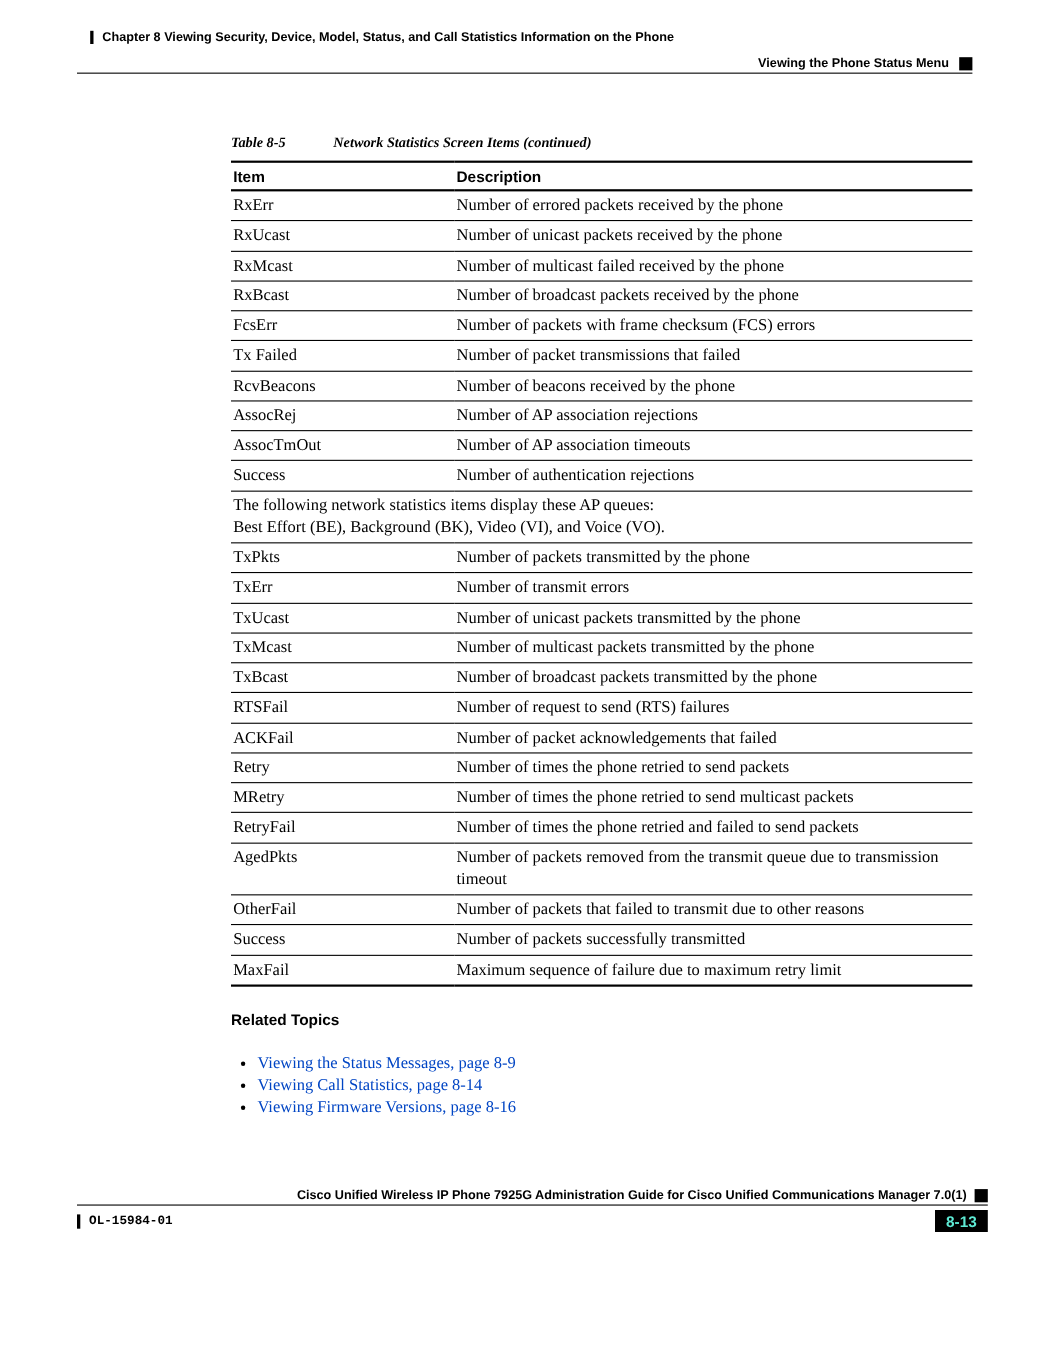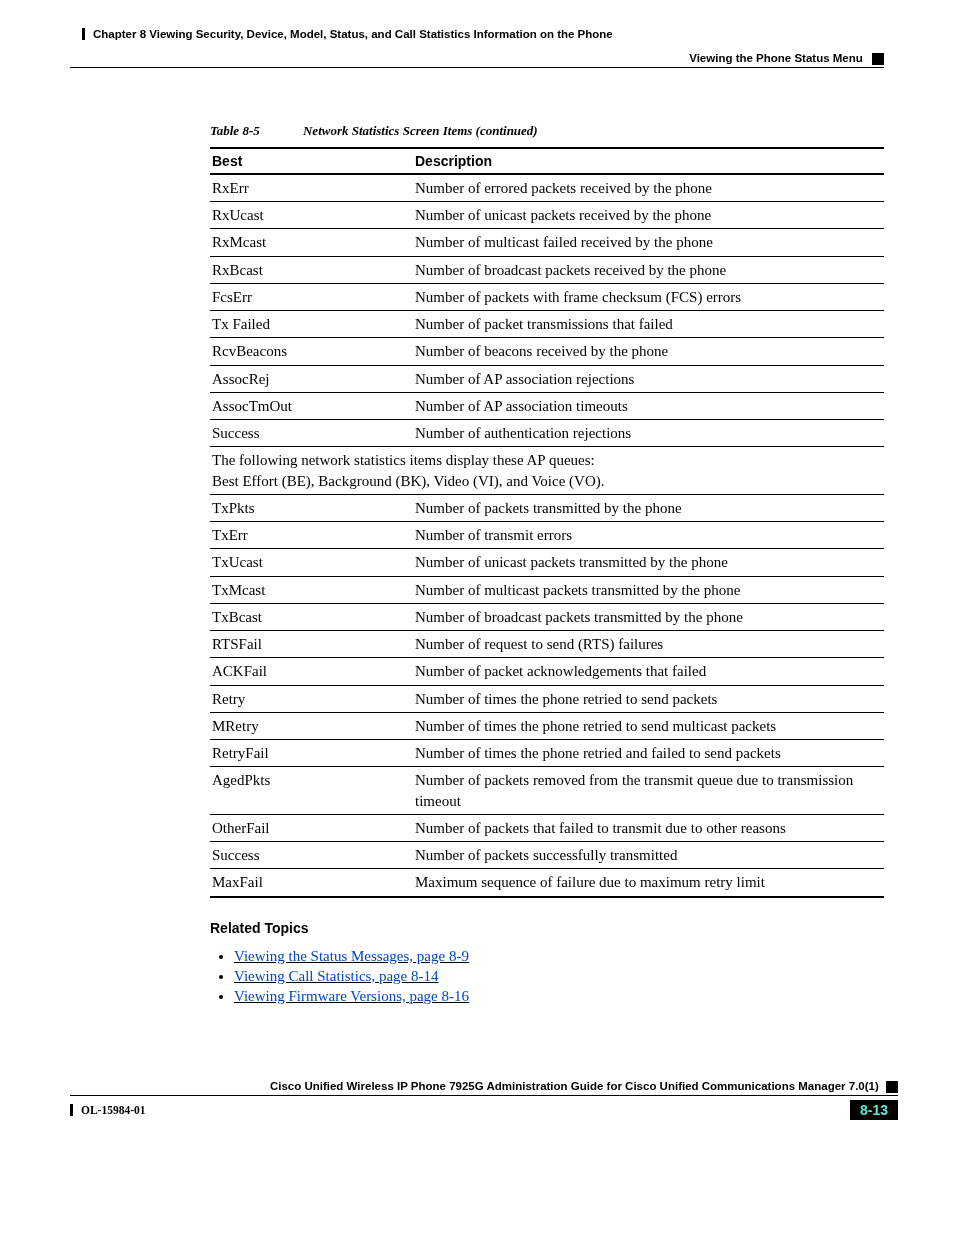--- a/index.html
+++ b/index.html
@@ -77,24 +77,23 @@
   table.stats tr.last td { border-bottom: 2px solid #000; }
   table.stats td.item { width: 195px; }
   table.stats td.span { }
   .related {
     margin-top: 22px;
     font-family: Arial, Helvetica, sans-serif;
     font-weight: bold;
     font-size: 14px;
   }
   ul.links {
-    margin: 12px 0 0 6px;
+    margin: 24px 0 0 6px;
     padding-left: 18px;
     font-size: 15px;
-    text-decoration: underline;
   }
   ul.links li { margin: 3px 0; }
   ul.links a { color: #0045c4; text-decoration: none; }
   .footer {
     position: absolute;
     bottom: 30px;
     left: 70px; right: 56px;
   }
   .footer-title {
     font-family: Arial, Helvetica, sans-serif;
@@ -104,21 +103,21 @@
     border-bottom: 1px solid #000;
     padding-bottom: 2px;
   }
   .footer-row {
     display:flex;
     justify-content:space-between;
     align-items:center;
     margin-top:4px;
   }
   .footer-doc {
-    font-family: Liberation Serif, serif;
+    font-family: Liberation Mono, monospace;
     font-weight: bold;
     font-size: 11.5px;
     border-left: 3px solid #000;
     padding: 0 8px;
     text-align: right;
   }
   .footer-page {
     font-family: Arial, Helvetica, sans-serif;
     font-weight: bold;
     font-size: 14px;
@@ -144,21 +143,21 @@
 
   <div class="content">
     <div class="table-caption">
       <span class="num">Table 8-5</span>
       <span class="title">Network Statistics Screen Items (continued)</span>
     </div>
 
     <table class="stats">
       <thead>
         <tr>
-          <th>Best</th>
+          <th>Item</th>
           <th>Description</th>
         </tr>
       </thead>
       <tbody id="tbody1">
           <tr>
             <td class="item">RxErr</td>
             <td>Number of errored packets received by the phone</td>
           </tr>
           <tr>
             <td class="item">RxUcast</td>

